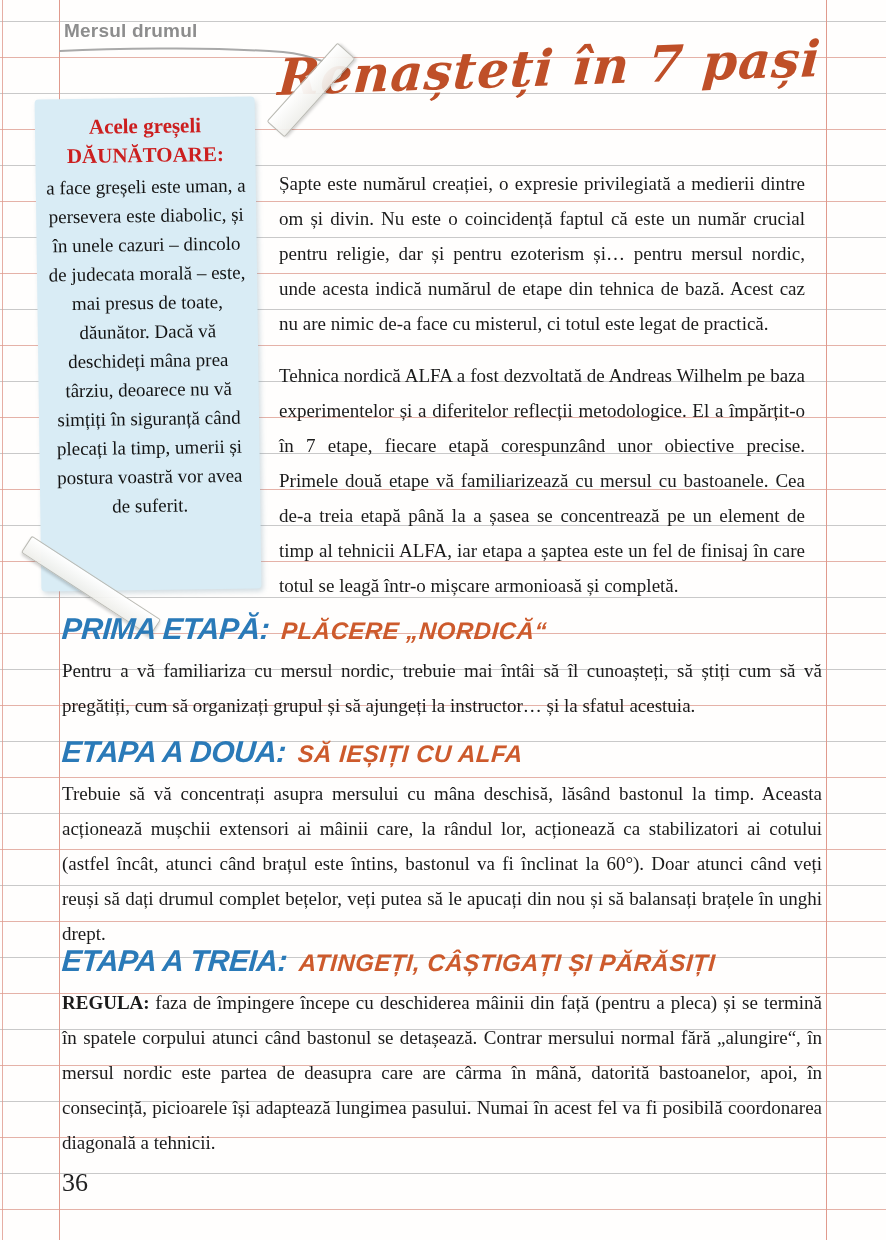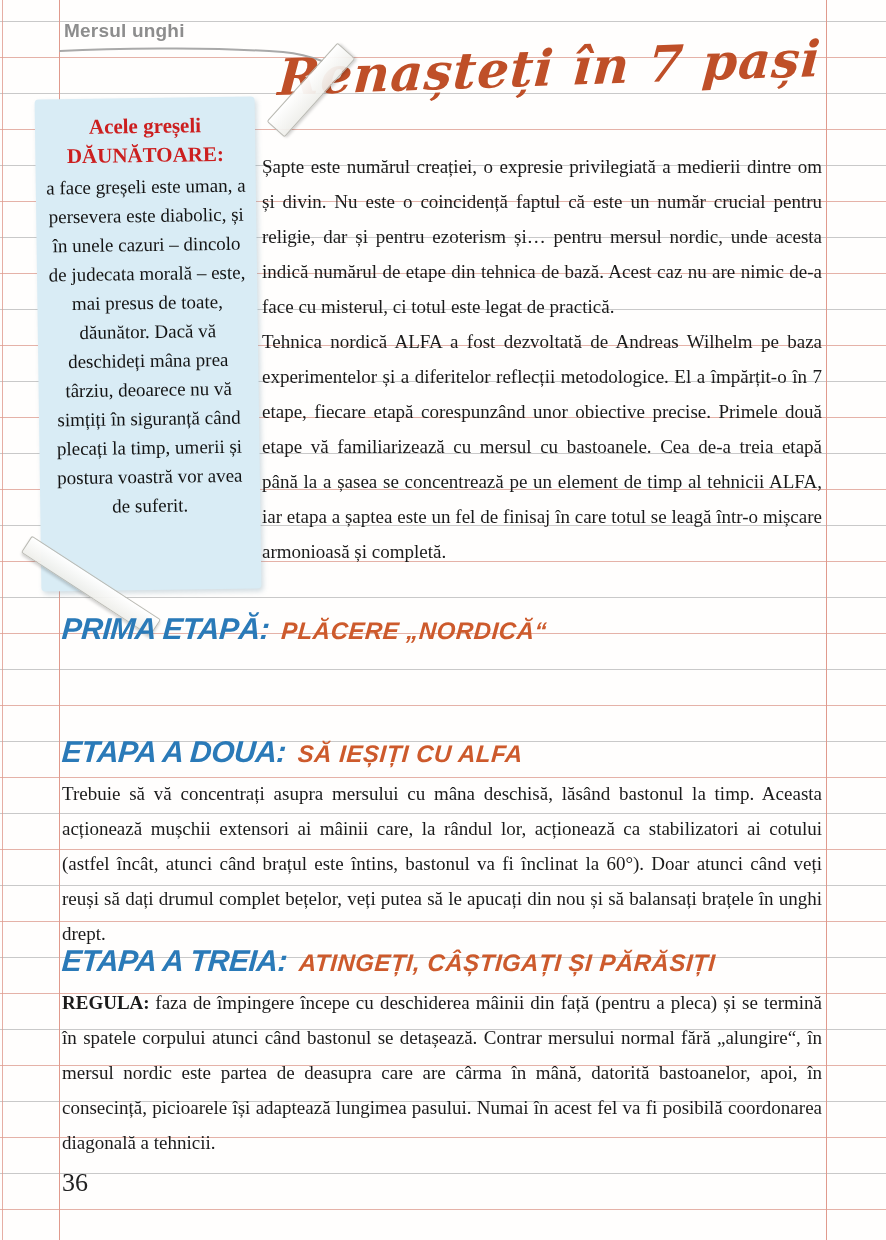--- a/index.html
+++ b/index.html
@@ -49,21 +49,21 @@
   .tape{
     position:absolute;
     background:linear-gradient(180deg, rgba(255,255,255,.97), rgba(238,238,234,.92));
     border:1px solid #b9b9b2;border-radius:2px;
     box-shadow:1px 2px 3px rgba(0,0,0,.18);
   }
   .tape-top{left:258px;top:78px;width:104px;height:22px;transform:rotate(-48deg);}
   .tape-bottom{left:14px;top:576px;width:152px;height:18px;transform:rotate(33deg);}
 
   .intro{position:absolute;left:262px;top:149px;width:560px;}
-  .intro p{margin:0;font-size:19px;line-height:35px;text-align:justify;}
+  .intro p{margin:17px;font-size:19px;line-height:35px;text-align:justify;}
 
   .sec{position:absolute;left:62px;width:760px;}
   .sec-1{top:612px;}
   .sec-2{top:735px;}
   .sec-3{top:944px;}
   .sec h2{
     margin:0 0 7px 0;display:flex;align-items:baseline;gap:12px;
     font-family:"Liberation Sans", sans-serif;font-style:italic;font-weight:bold;
     transform:skewX(-4deg);white-space:nowrap;
   }
@@ -78,21 +78,21 @@
 </style>
 </head>
 <body>
 
 <div class="page" data-interactable="false">
 
   <div class="vline vline-edge" data-interactable="false"></div>
   <div class="vline vline-left" data-interactable="false"></div>
   <div class="vline vline-right" data-interactable="false"></div>
 
-  <div class="header" data-interactable="false">Mersul unghi</div>
+  <div class="header" data-interactable="false">Mersul drumul</div>
 
   <svg class="header-underline" data-interactable="false" width="270" height="20" viewBox="0 0 270 20">
     <path d="M2 7 C 70 3, 170 4, 225 8 C 245 10, 256 14, 264 17" stroke="#a9a9a9" stroke-width="2" fill="none" stroke-linecap="round"></path>
   </svg>
 
   <div class="title" data-interactable="false">Renașteți în 7 pași</div>
 
   <div class="note" data-interactable="false">
     <div class="note-heading" data-interactable="false">
       <div data-interactable="false">Acele greșeli</div>
@@ -107,20 +107,21 @@
   <div class="intro" data-interactable="false">
     <p data-interactable="false">Șapte este numărul creației, o expresie privilegiată a medierii dintre om și divin. Nu este o coincidență faptul că este un număr crucial pentru religie, dar și pentru ezoterism și… pentru mersul nordic, unde acesta indică numărul de etape din tehnica de bază. Acest caz nu are nimic de-a face cu misterul, ci totul este legat de practică.</p>
     <p data-interactable="false">Tehnica nordică ALFA a fost dezvoltată de Andreas Wilhelm pe baza experimentelor și a diferitelor reflecții metodologice. El a împărțit-o în 7 etape, fiecare etapă corespunzând unor obiective precise. Primele două etape vă familiarizează cu mersul cu bastoanele. Cea de-a treia etapă până la a șasea se concentrează pe un element de timp al tehnicii ALFA, iar etapa a șaptea este un fel de finisaj în care totul se leagă într-o mișcare armonioasă și completă.</p>
   </div>
 
   <section class="sec sec-1" data-interactable="false">
     <h2 data-interactable="false">
       <span class="h-blue" data-interactable="false">PRIMA ETAPĂ:</span>
       <span class="h-orange" data-interactable="false">PLĂCERE „NORDICĂ“</span>
     </h2>
+    <p data-interactable="false">Pentru a vă familiariza cu mersul nordic, trebuie mai întâi să îl cunoașteți, să știți cum să vă pregătiți, cum să organizați grupul și să ajungeți la instructor… și la sfatul acestuia.</p>
   </section>
 
   <section class="sec sec-2" data-interactable="false">
     <h2 data-interactable="false">
       <span class="h-blue" data-interactable="false">ETAPA A DOUA:</span>
       <span class="h-orange" data-interactable="false">SĂ IEȘIȚI CU ALFA</span>
     </h2>
     <p data-interactable="false">Trebuie să vă concentrați asupra mersului cu mâna deschisă, lăsând bastonul la timp. Aceasta acționează mușchii extensori ai mâinii care, la rândul lor, acționează ca stabilizatori ai cotului (astfel încât, atunci când brațul este întins, bastonul va fi înclinat la 60°). Doar atunci când veți reuși să dați drumul complet bețelor, veți putea să le apucați din nou și să balansați brațele în unghi drept.</p>
   </section>
 

